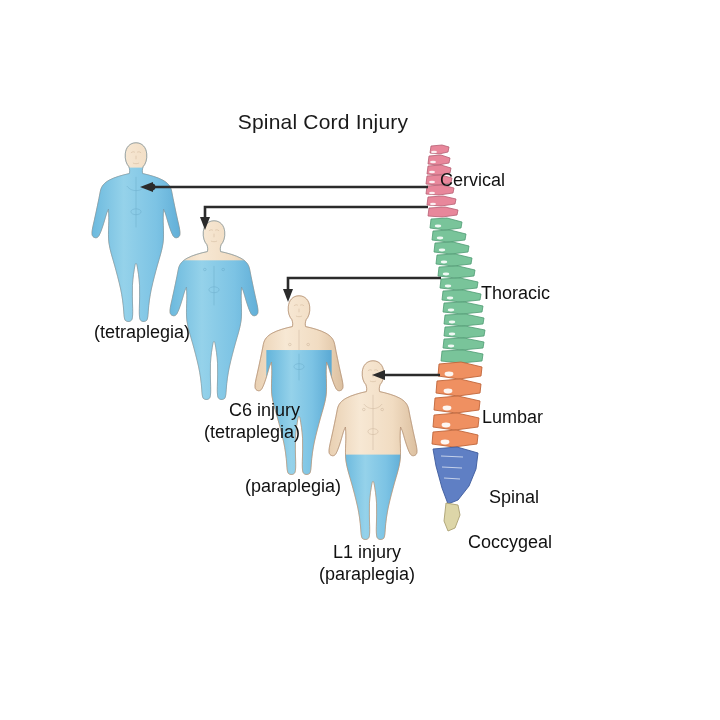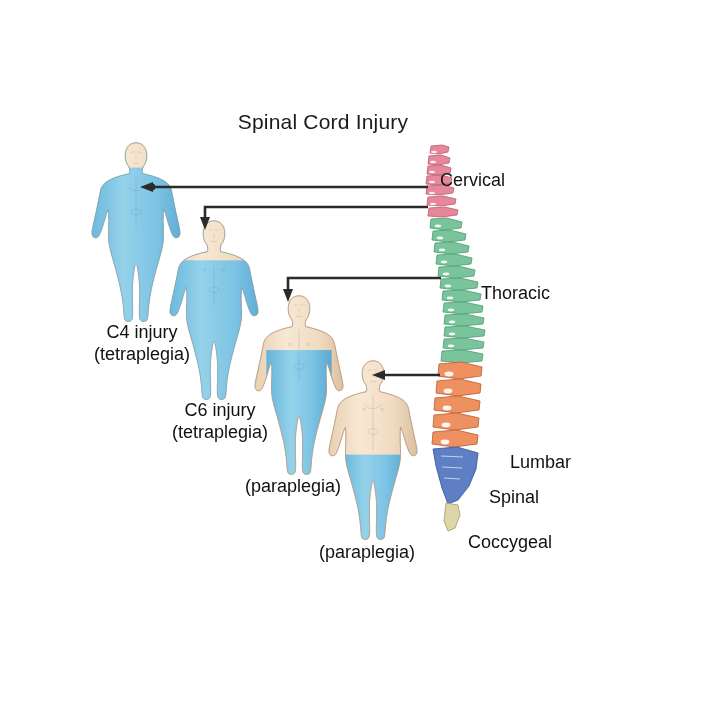--- a/index.html
+++ b/index.html
@@ -313,35 +313,35 @@
 
       <g>
         <line x1="440" y1="375" x2="382" y2="375"></line>
         <path d="M372,375 l13,-5 l0,10 Z" stroke="none"></path>
       </g>
     </g>
   </svg>
 
   <div class="spine-label" style="left:440px; top:170px;">Cervical</div>
   <div class="spine-label" style="left:481px; top:283px;">Thoracic</div>
-  <div class="spine-label" style="left:510px; top:407px;margin-top:45px;">Lumbar</div>
+  <div class="spine-label" style="left:482px; top:407px;">Lumbar</div>
   <div class="spine-label" style="left:489px; top:487px;">Spinal</div>
   <div class="spine-label" style="left:468px; top:532px;">Coccygeal</div>
 
   <div class="fig-label" style="left:62px; top:322px; width:160px;">
-    <div>C4 injury</div>
     <div>(tetraplegia)</div>
   </div>
 
-  <div class="fig-label" style="left:140px; top:400px; width:160px;">
+  <div class="fig-label" style="left:140px; top:400px; width:160px;text-align:right;">
     <div>C6 injury</div>
     <div>(tetraplegia)</div>
   </div>
 
   <div class="fig-label" style="left:213px; top:476px; width:160px;">
     <div>(paraplegia)</div>
   </div>
 
   <div class="fig-label" style="left:287px; top:542px; width:160px;">
+    <div>L1 injury</div>
     <div>(paraplegia)</div>
   </div>
 
 </div>
 
 </body></html>

